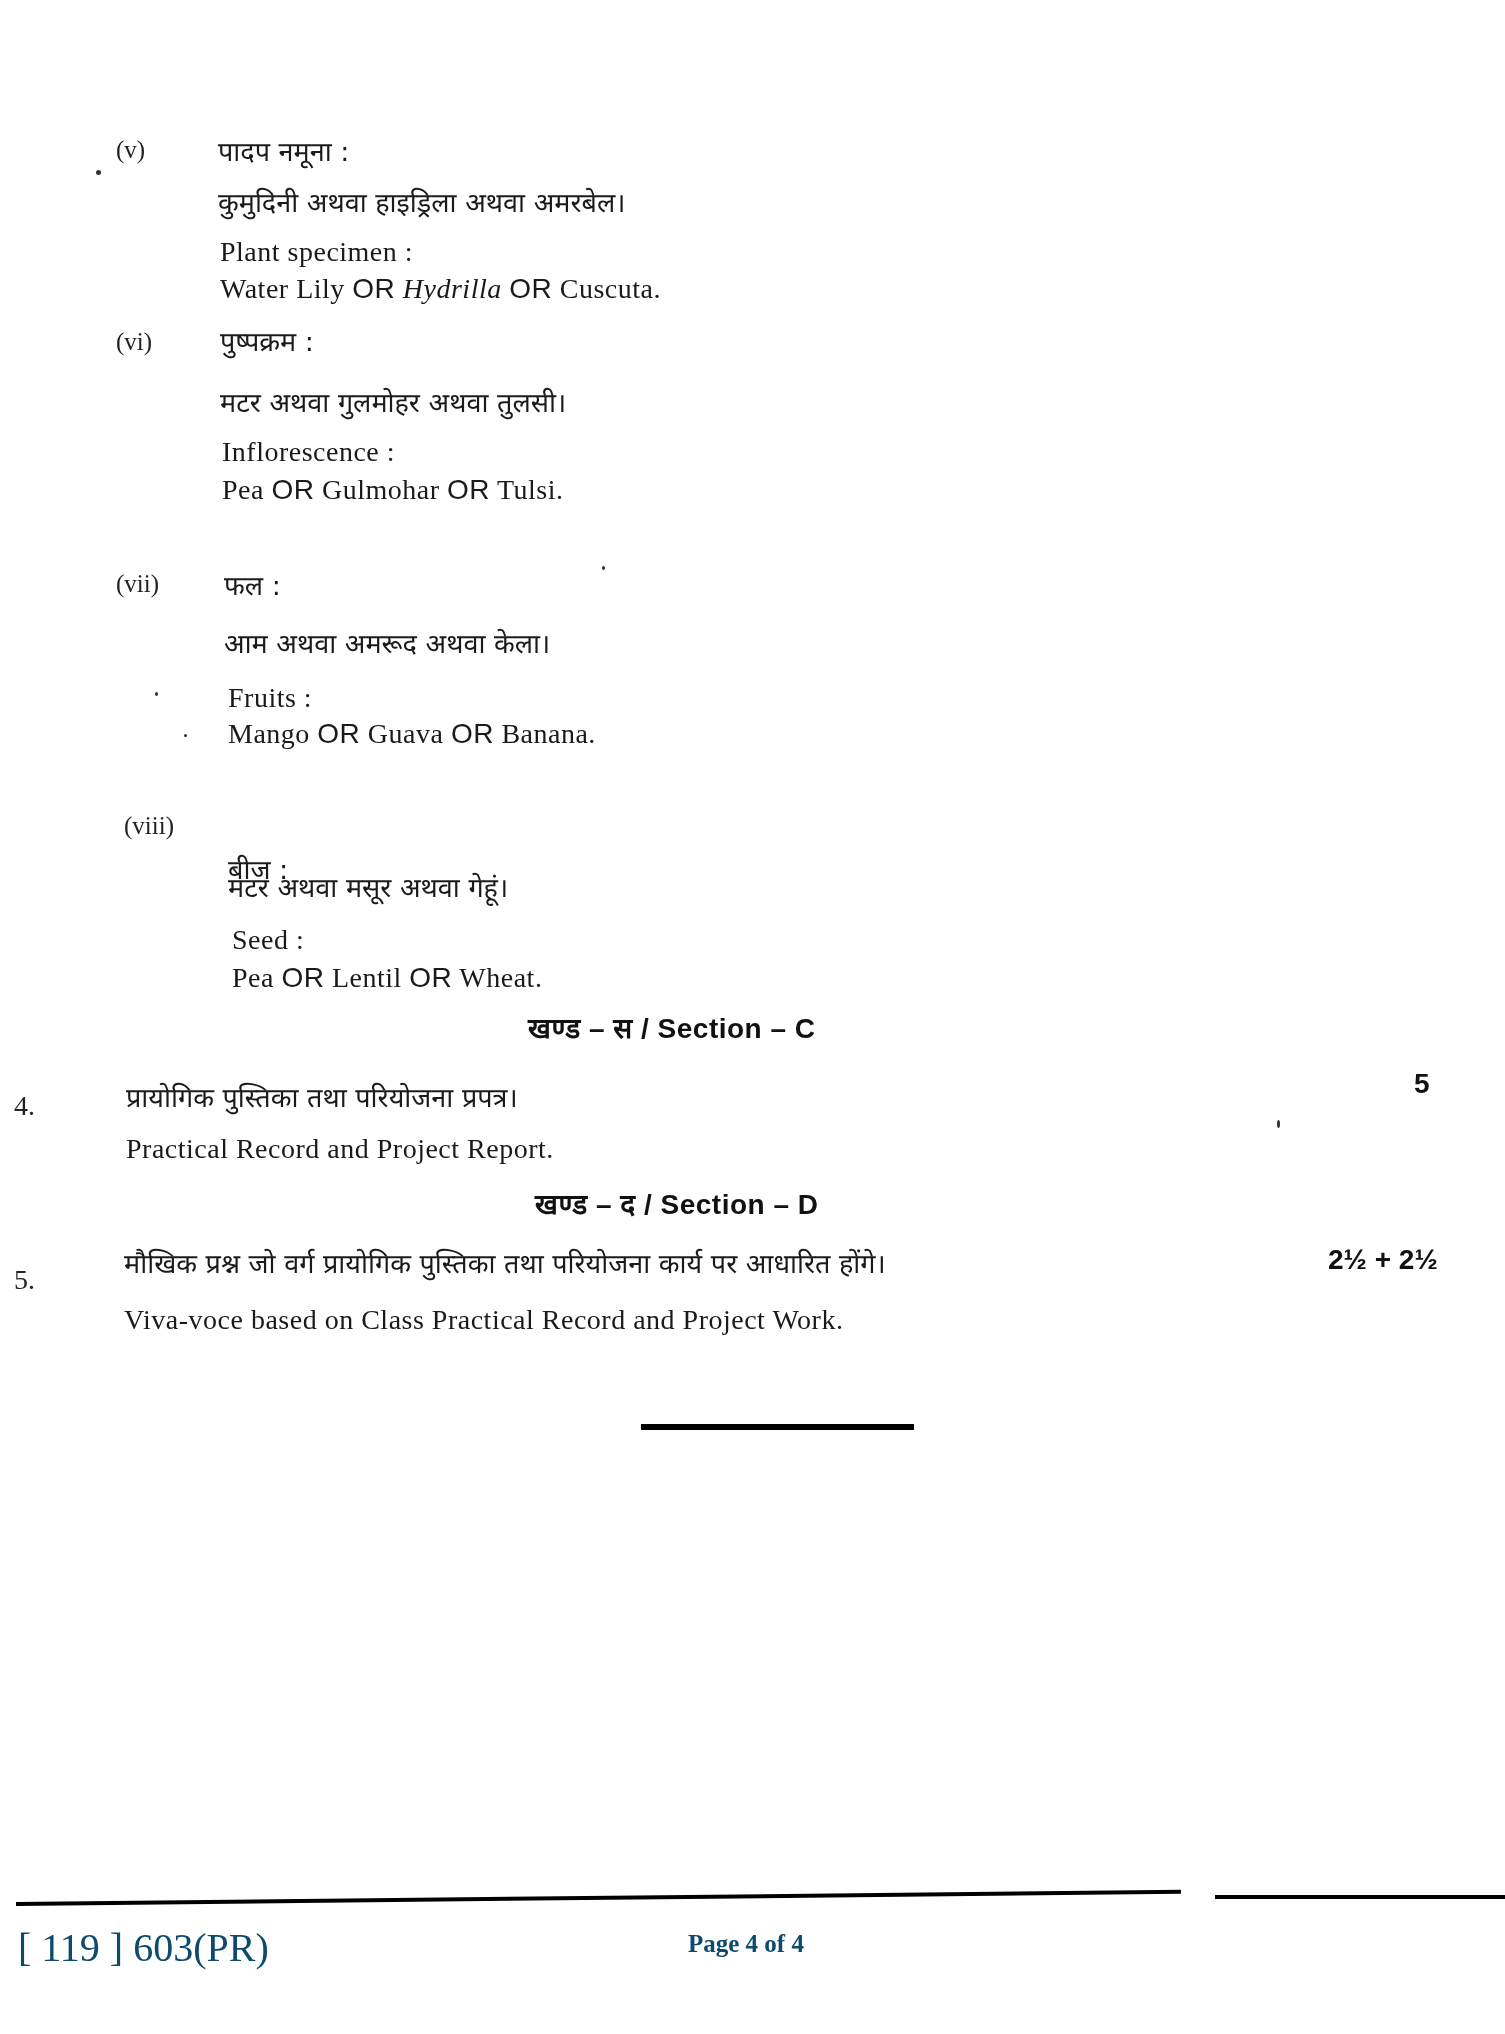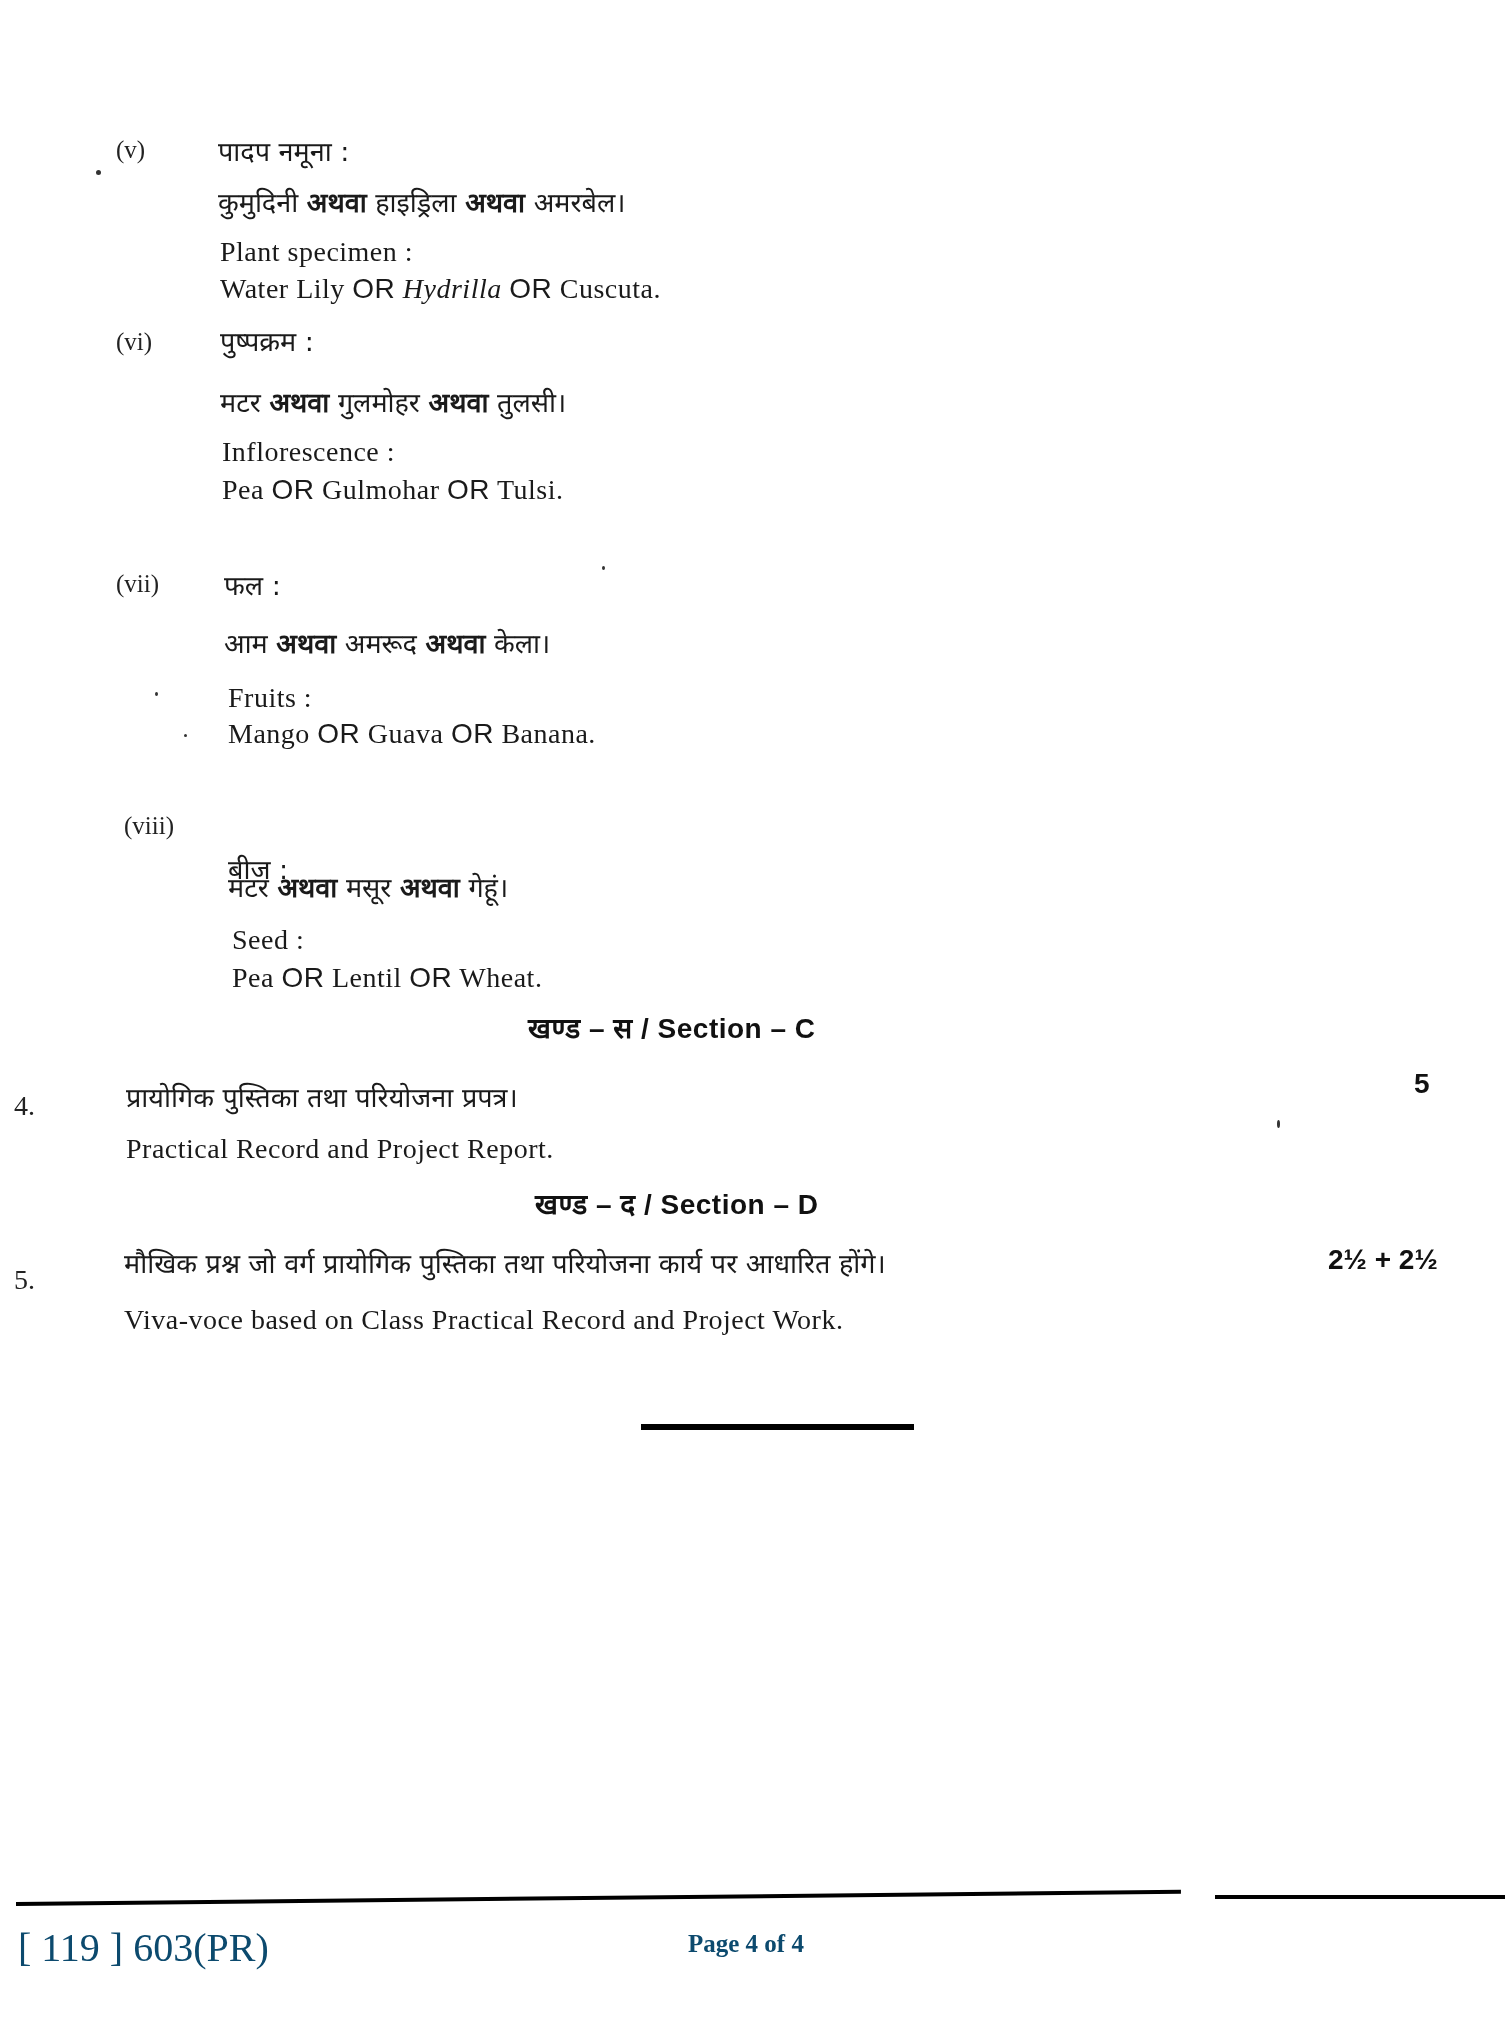--- a/index.html
+++ b/index.html
@@ -1,21 +1,21 @@
 <!DOCTYPE html>
 <html><head>
 <meta charset="utf-8">
 <style>
   html, body { margin:0; padding:0; background:#fff; }
   body { width:1505px; height:2034px; position:relative; overflow:hidden; color:#111;
          font-family:"DejaVu Serif", serif; }
   .abs { position:absolute; white-space:nowrap; }
   .lbl { font-family:"Liberation Serif", serif; font-size:25px; color:#222; }
   .hi  { font-family:"DejaVu Sans", sans-serif; font-size:27px; color:#1a1a1a; }
-  .hi b { font-weight:bold; }
+  .hi b { font-weight:normal; }
   .en  { font-family:"Liberation Serif", serif; font-size:28px; color:#1a1a1a; letter-spacing:0.5px; }
   .en b { font-family:"Liberation Sans", sans-serif; font-weight:normal; }
   .en i { font-style:italic; }
   .sec { font-family:"Liberation Sans", sans-serif; font-weight:bold; font-size:28px; color:#111; letter-spacing:0.5px; }
   .num { font-family:"Liberation Serif", serif; font-size:28px; color:#222; }
   .marks { font-family:"Liberation Sans", sans-serif; font-weight:bold; font-size:28px; color:#111; }
   .rule { position:absolute; background:#000; }
   .footer-left { font-family:"Liberation Serif", serif; font-size:40px; color:#0c4a6e; }
   .footer-mid { font-family:"Liberation Serif", serif; font-weight:bold; font-size:25px; color:#0c4a6e; }
   .dot { position:absolute; background:#333; border-radius:50%; }

